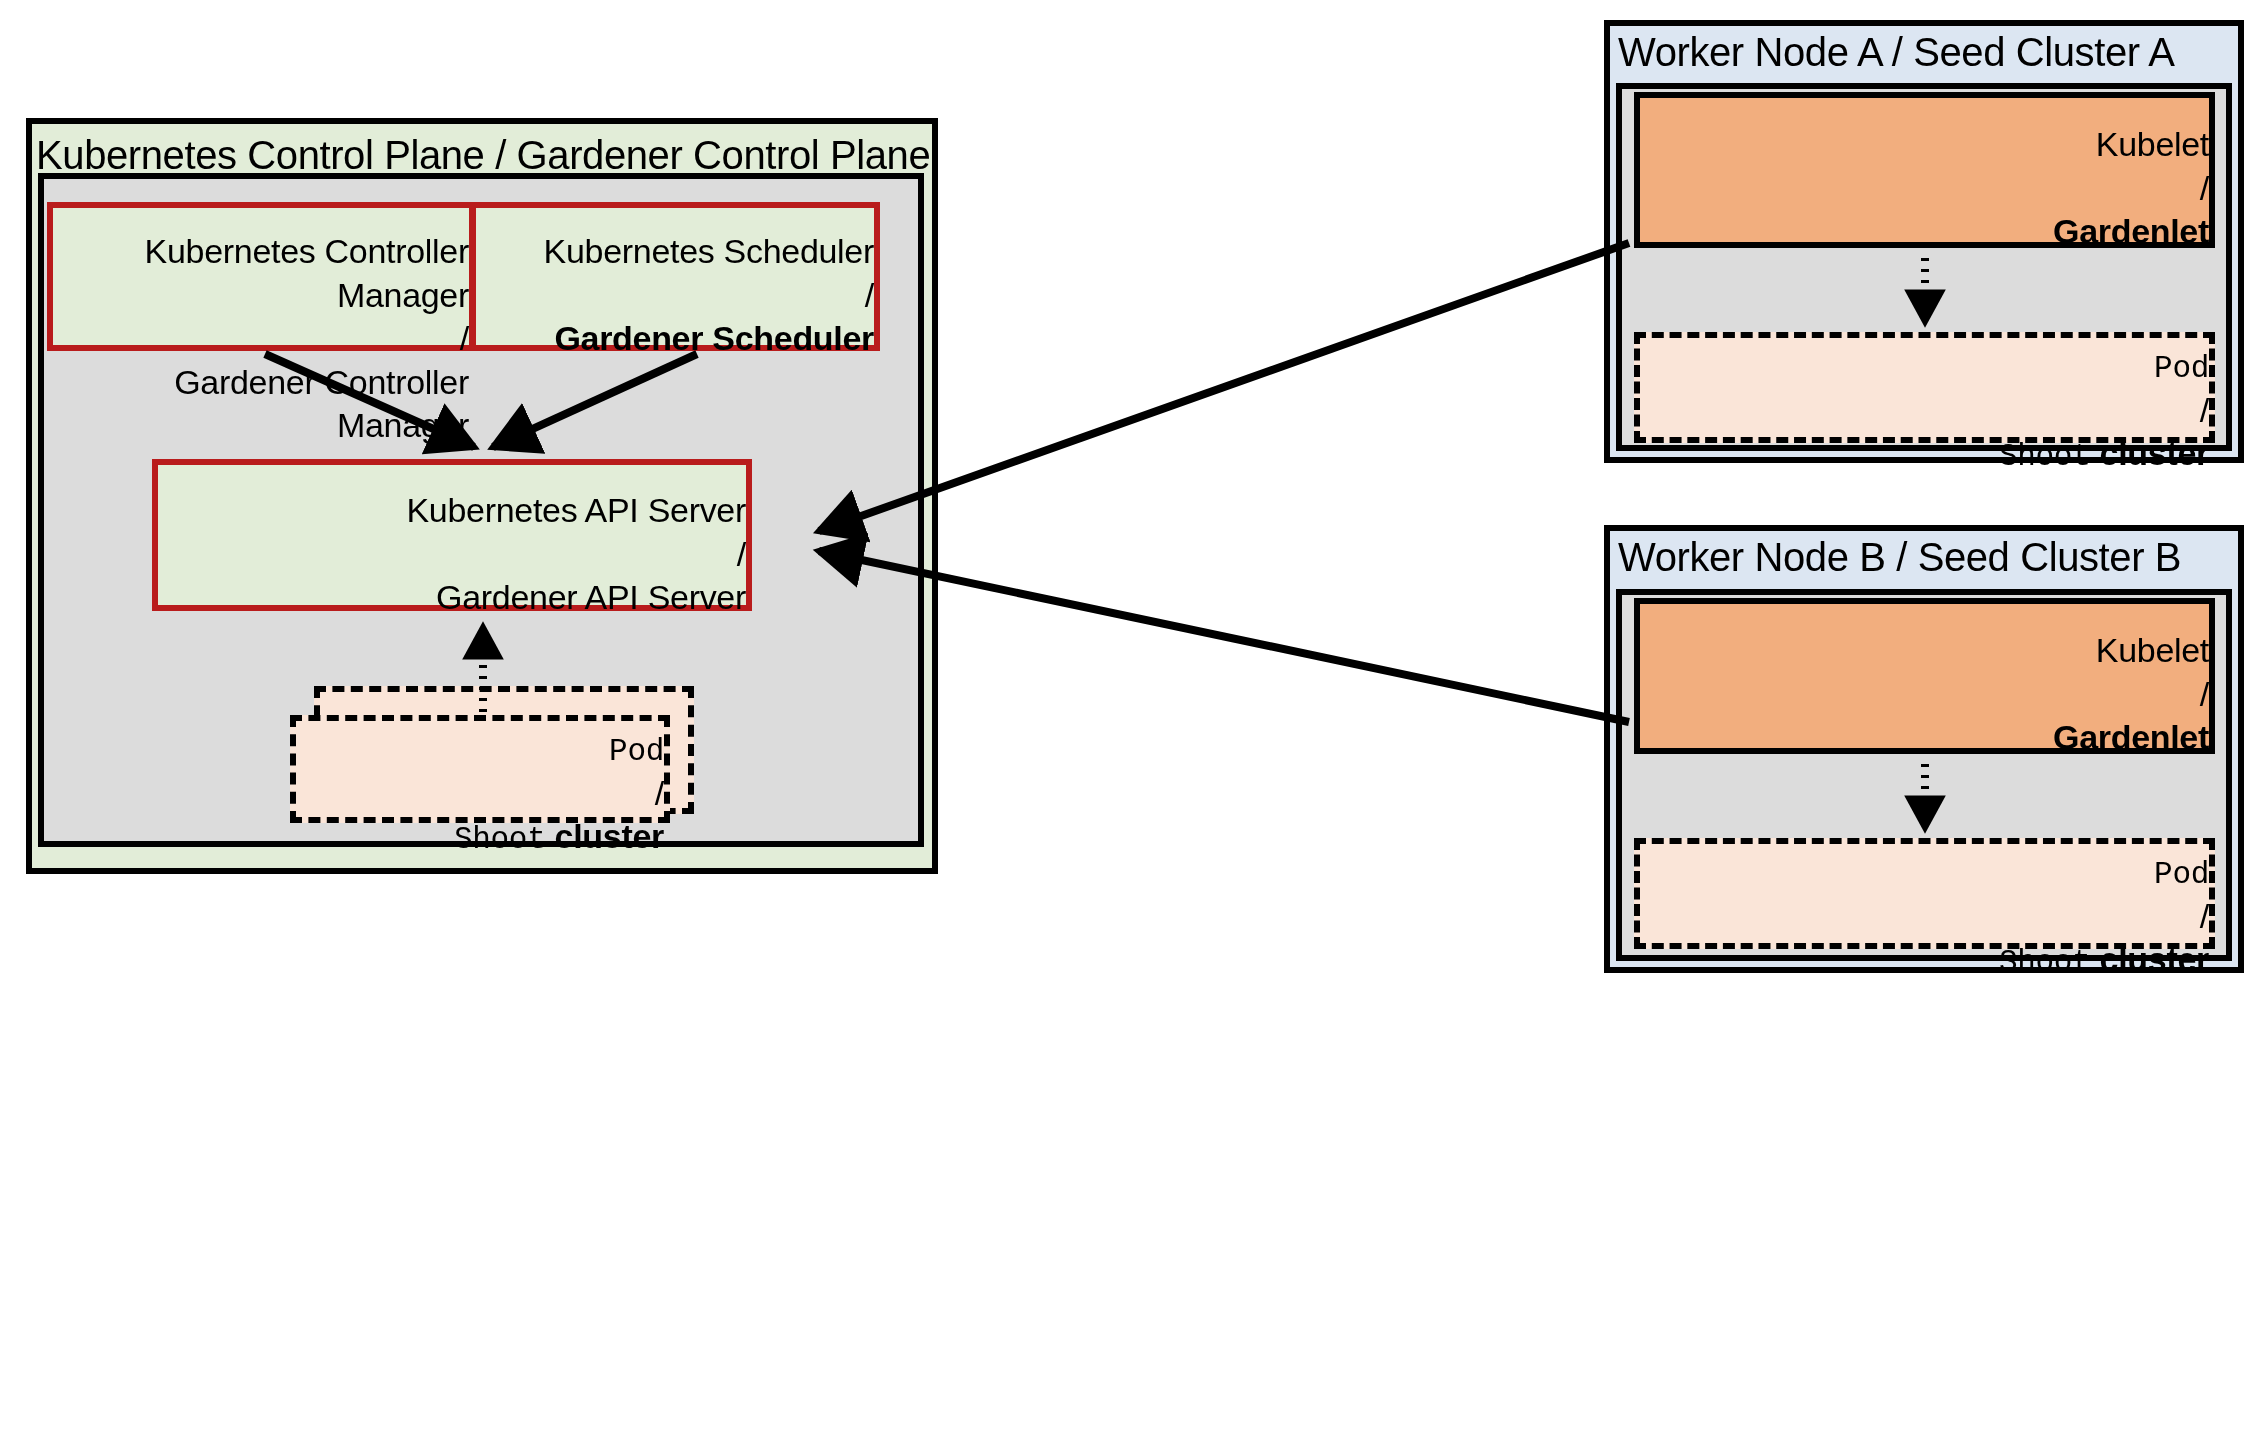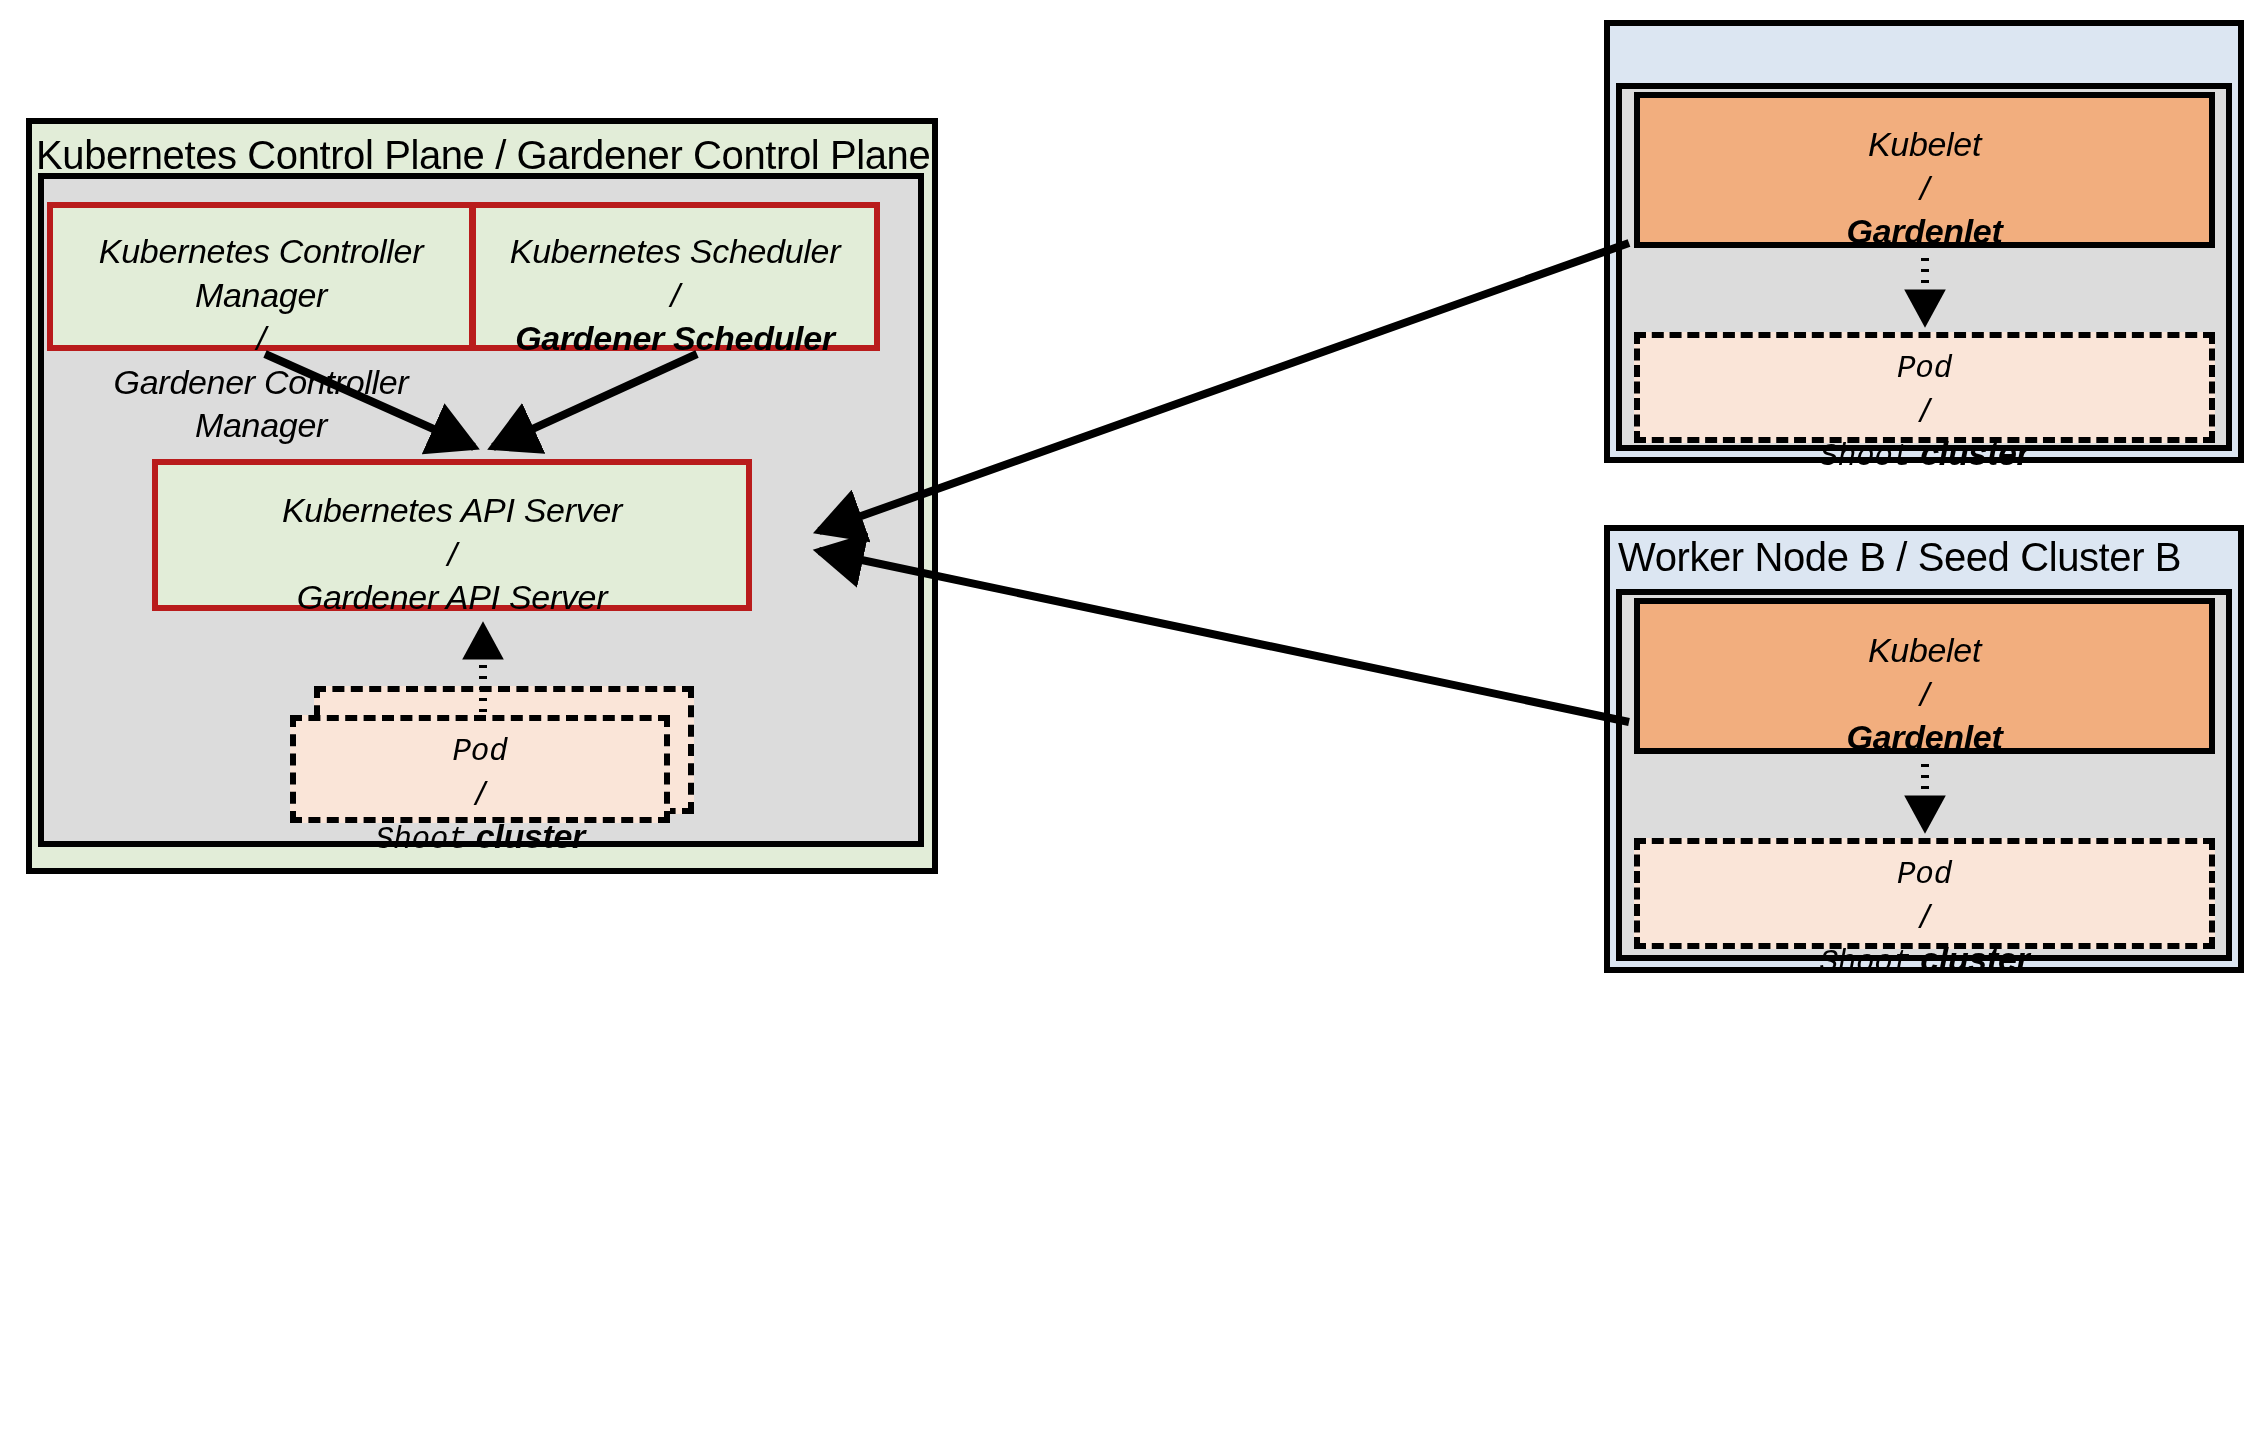--- a/index.html
+++ b/index.html
@@ -41,27 +41,26 @@
     position:absolute;
     font-size:40px;
     color:#000;
     white-space:nowrap;
     font-family:"Liberation Sans",sans-serif;
     letter-spacing:-0.4px;
   }
   .celltext{
     position:absolute;
     left:0; right:0;
-    text-align:center;
+    text-align:right;
     font-size:34px;
     line-height:1.28;
     color:#000;
     font-family:"Liberation Sans",sans-serif;
     letter-spacing:-0.3px;
-    font-style:italic;
   }
   .celltext .sep{display:block;}
   .b{font-weight:bold;}
   .mono{font-family:"Liberation Mono",monospace;font-size:31px;}
 
   
   #wires{position:absolute;left:0;top:0;width:2266px;height:1434px;pointer-events:none;}
 </style>
 </head>
 <body>
@@ -106,20 +105,21 @@
     <div class="celltext" style="top:6px;">
       <span class="mono">Pod</span>
       <span class="sep">/</span>
       <span class="mono">Shoot</span><span>&nbsp;</span><span class="b">cluster</span>
     </div>
   </div>
 
   <div class="box panel-blue" style="left:1604px;top:20px;width:640px;height:443px;">
   </div>
 
+  <div class="title" style="left:1618px;top:30px;">Worker Node A / Seed Cluster A</div>
 
   <div class="box panel-gray" style="left:1616px;top:83px;width:616px;height:368px;">
   </div>
 
   <div class="box node-orange" style="left:1634px;top:92px;width:581px;height:156px;">
     <div class="celltext" style="top:25px;">
       <span>Kubelet</span>
       <span class="sep">/</span>
       <span class="b">Gardenlet</span>
     </div>

